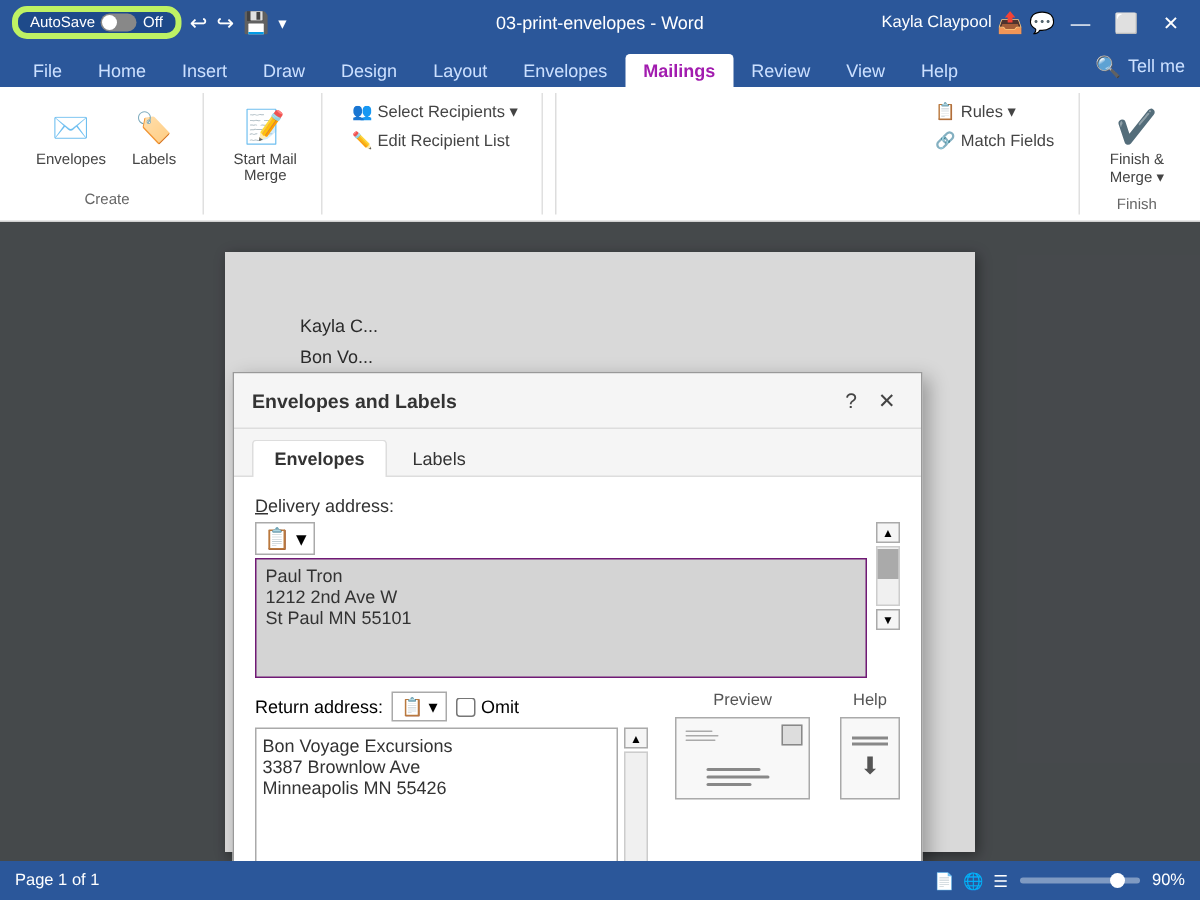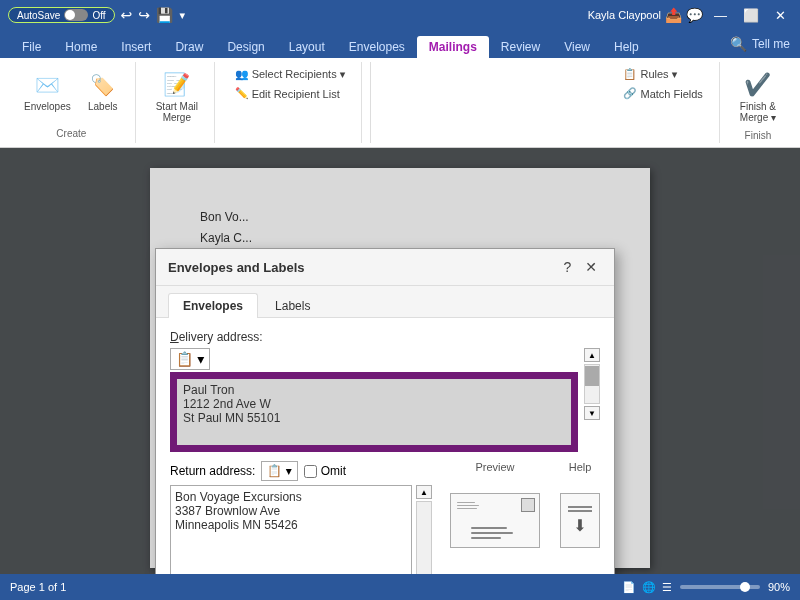--- a/index.html
+++ b/index.html
@@ -13,21 +13,21 @@
       display: flex;
       align-items: center;
       justify-content: space-between;
       padding: 0 8px;
       user-select: none;
     }
     .title-bar-left { display: flex; align-items: center; gap: 6px; font-size: 11px; }
     .title-bar-center { font-size: 12px; position: absolute; left: 50%; transform: translateX(-50%); }
     .title-bar-right { display: flex; align-items: center; gap: 4px; font-size: 11px; }
     .title-btn { background: transparent; border: none; color: white; font-size: 13px; cursor: pointer; padding: 2px 6px; }
-    .autosave-pill { background: #1e4a8a; border: 1px solid #bef264; border-radius: 10px; padding: 1px 8px; font-size: 10px; display: flex; align-items: center; gap: 4px; }
+    .autosave-pill { background: #1e4a8a; border: 4px solid #bef264; border-radius: 10px; padding: 1px 8px; font-size: 10px; display: flex; align-items: center; gap: 4px; }
     .toggle-off { width: 24px; height: 12px; background: #888; border-radius: 6px; position: relative; display: inline-block; }
     .toggle-off::after { content: ''; width: 10px; height: 10px; background: white; border-radius: 50%; position: absolute; top: 1px; left: 1px; }
 
     
     .ribbon-tabs {
       background: #2b579a;
       display: flex;
       align-items: flex-end;
       padding: 0 10px;
       height: 28px;
@@ -175,21 +175,21 @@
     
     .dialog-content { padding: 12px 14px; }
     .field-label { font-size: 12px; color: #333; margin-bottom: 4px; }
     .field-label .underline-char { text-decoration: underline; }
 
     
     .address-row { display: flex; gap: 6px; align-items: flex-start; margin-bottom: 6px; }
     .address-textarea {
       flex: 1;
       height: 80px;
-      border: 7px solid #701a75;
+      border: 1px solid #701a75;
       padding: 4px 6px;
       font-size: 12px;
       font-family: inherit;
       resize: none;
       color: #333;
       background: white;
     }
     .address-textarea.has-content { background: #e8e8e8; }
 
     
@@ -214,21 +214,21 @@
       border: 1px solid #aaa;
       padding: 4px 6px;
       font-size: 12px;
       font-family: inherit;
       resize: none;
       color: #333;
     }
 
     
     .preview-feed-row { display: flex; gap: 20px; margin-bottom: 8px; padding-left: 10px; }
-    .preview-section, .feed-section { display: flex; flex-direction: column; align-items: center; gap: 20px; }
+    .preview-section, .feed-section { display: flex; flex-direction: column; align-items: center; gap: 5px; }
     .preview-label, .feed-label { font-size: 11px; color: #555; }
     .envelope-preview {
       width: 90px;
       height: 55px;
       border: 1px solid #aaa;
       background: #f8f8f8;
       position: relative;
       display: flex;
       align-items: flex-end;
       justify-content: flex-end;
@@ -268,20 +268,21 @@
     <span class="autosave-pill">
       <span>AutoSave</span>
       <span class="toggle-off"></span>
       <span>Off</span>
     </span>
     <span style="cursor:pointer; font-size:14px;">↩</span>
     <span style="cursor:pointer; font-size:14px;">↪</span>
     <span style="cursor:pointer; font-size:14px;">💾</span>
     <span style="cursor:pointer;">▾</span>
   </div>
+  <div class="title-bar-center">03-print-envelopes - Word</div>
   <div class="title-bar-right">
     <span>Kayla Claypool</span>
     <span style="cursor:pointer; font-size:14px;">📤</span>
     <span style="cursor:pointer; font-size:14px;">💬</span>
     <button class="title-btn">—</button>
     <button class="title-btn">⬜</button>
     <button class="title-btn title-close">✕</button>
   </div>
 </div>
 
@@ -351,22 +352,22 @@
     <button class="ribbon-icon-btn">
       <div class="ribbon-icon-shape" style="font-size:22px;">✔️</div>
       <span>Finish &amp;<br>Merge ▾</span>
     </button>
     <span class="ribbon-group-label">Finish</span>
   </div>
 </div>
 
 <div class="doc-area">
   <div class="doc-page">
+    <div style="margin-bottom:2px;">Kayla C...</div>
     <div style="margin-bottom:2px;">Bon Vo...</div>
-    <div style="margin-bottom:2px;">Kayla C...</div>
     <div style="margin-bottom:2px;">3387 B...</div>
     <div style="margin-bottom:2px;">Minne...</div>
     <div style="margin-bottom:8px;"></div>
     <div style="margin-bottom:8px;">May 2...</div>
     <div style="margin-bottom:2px;">Paul Tr...</div>
     <div style="margin-bottom:2px;">1212 2...</div>
     <div style="margin-bottom:8px;">St Paul...</div>
     <div style="margin-bottom:8px;">Dear P...</div>
     <div>It was ...</div>
   </div>

